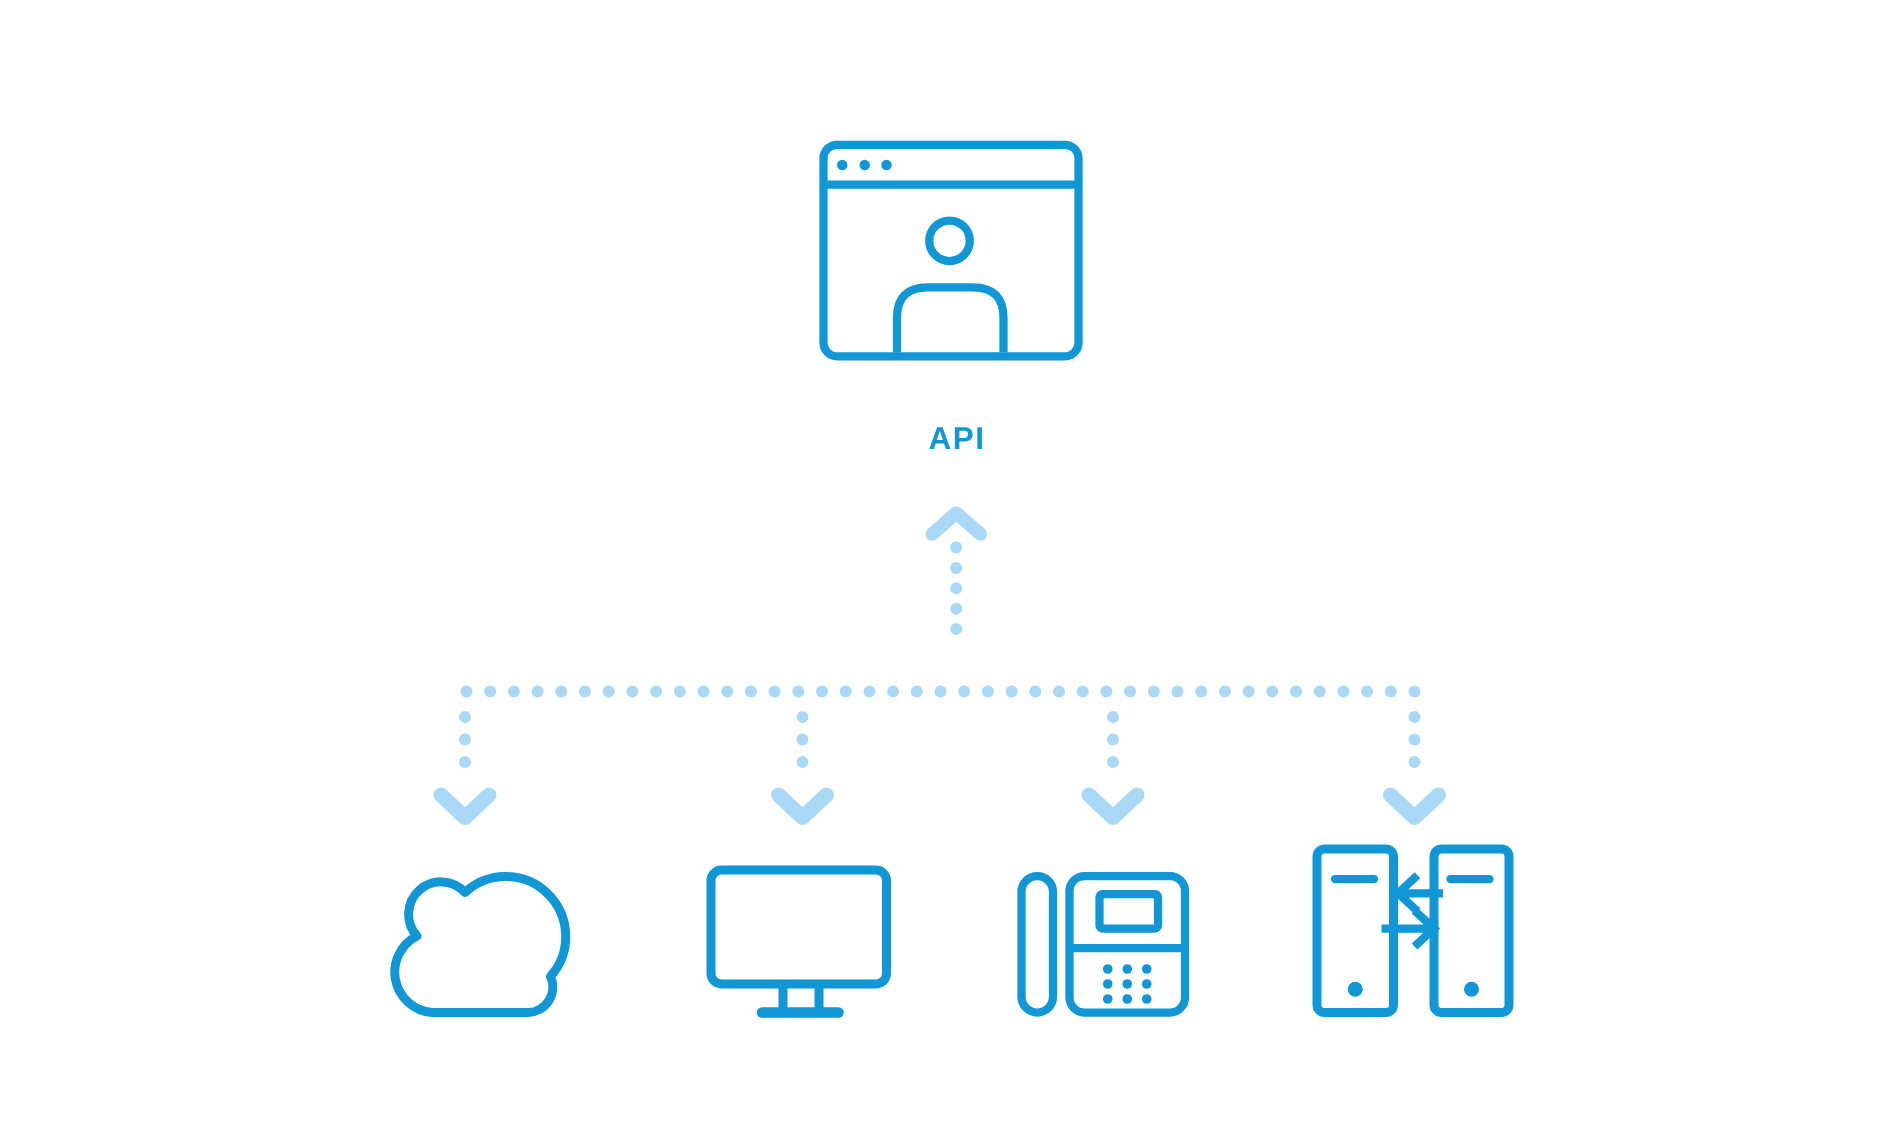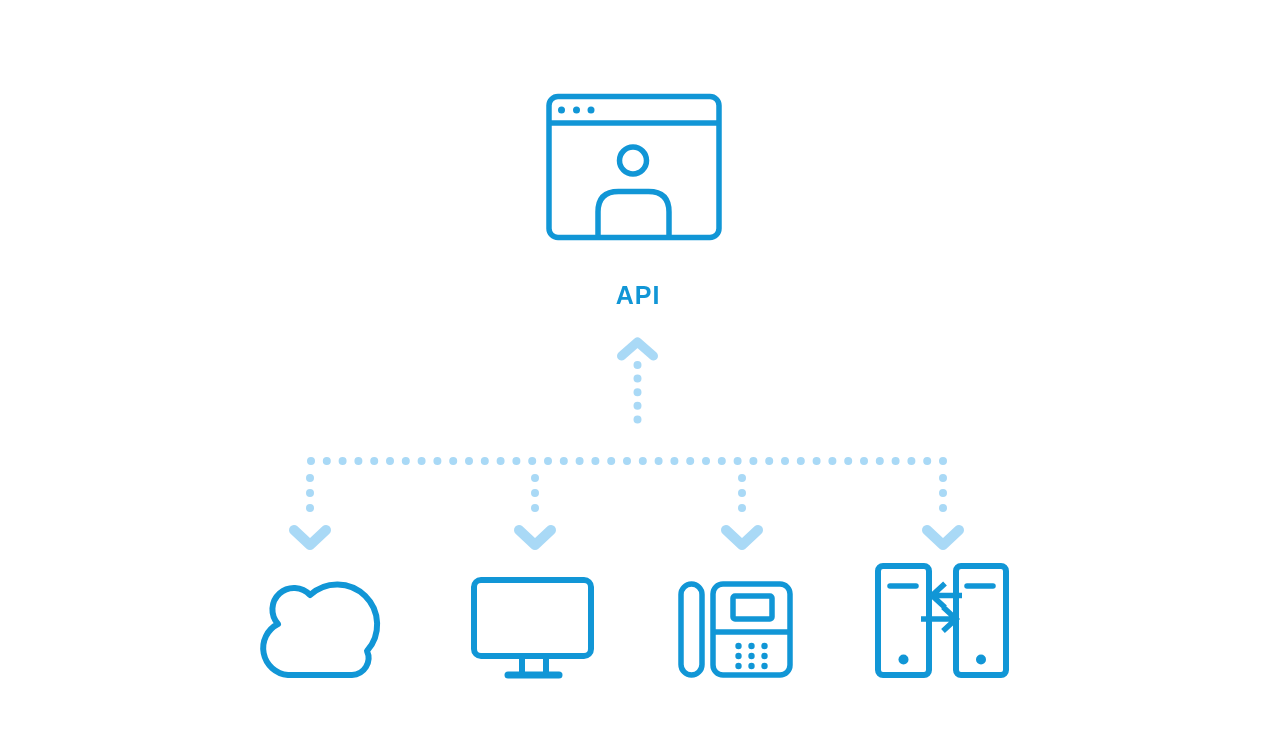--- a/index.html
+++ b/index.html
@@ -25,21 +25,21 @@
   
   .sp { stroke: var(--c-primary, #1196d6); fill: none; }
   .sl { stroke: var(--c-light, #a9d9f6); fill: none; }
   .fp { fill: var(--c-primary, #1196d6); stroke: none; }
   .api-label {
     position: absolute;
     top: 281px;
     left: 538px;
     width: 200px;
     text-align: center;
-    font-size: 25px;
+    font-size: 21px;
     font-weight: bold;
     letter-spacing: 1px;
     color: var(--c-primary, #1196d6);
   }
 </style>
 </head>
 <body>
 
 <div class="canvas">
 

